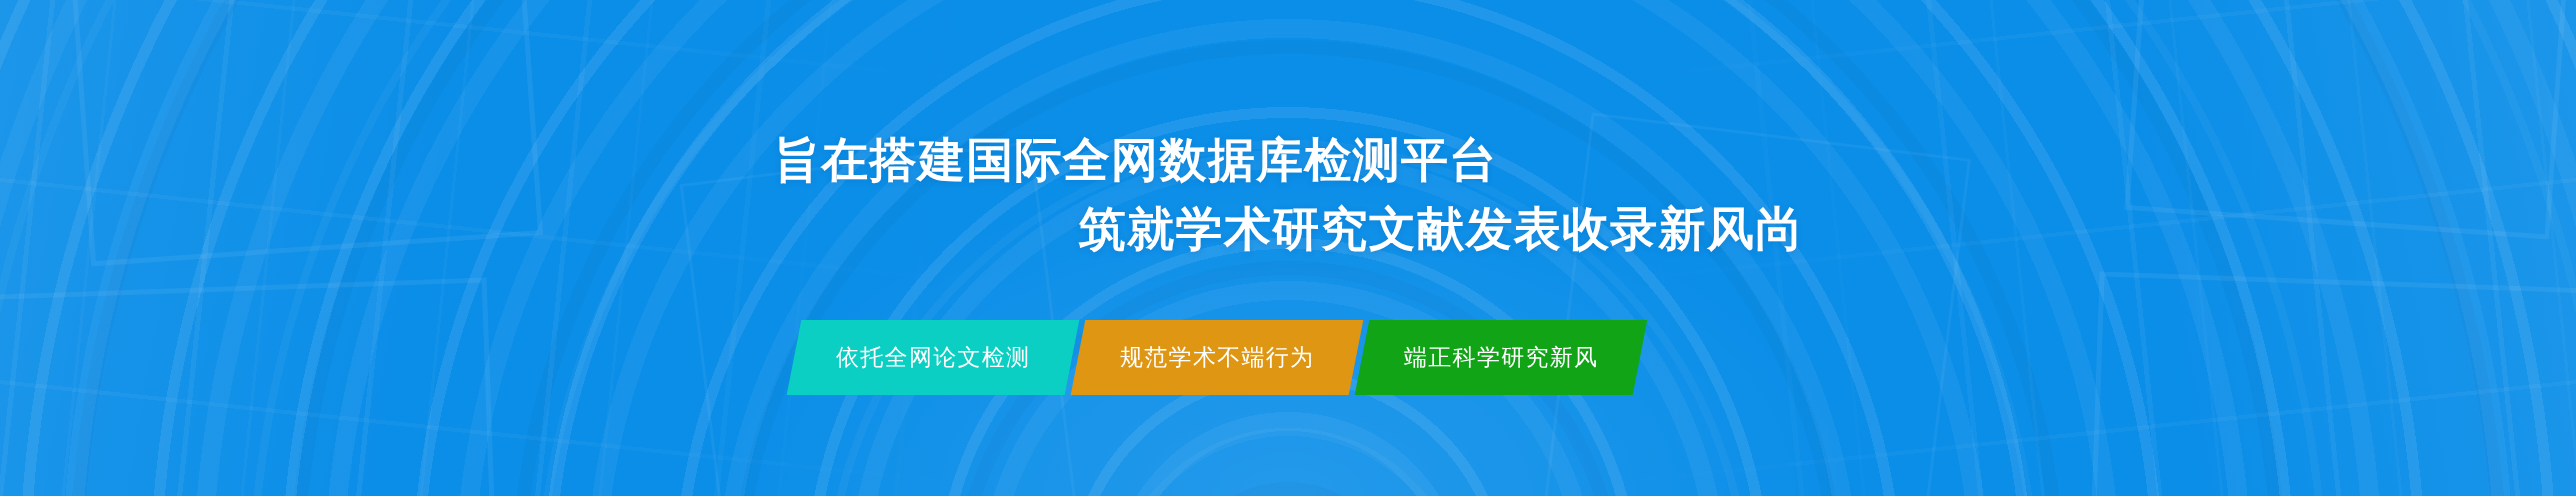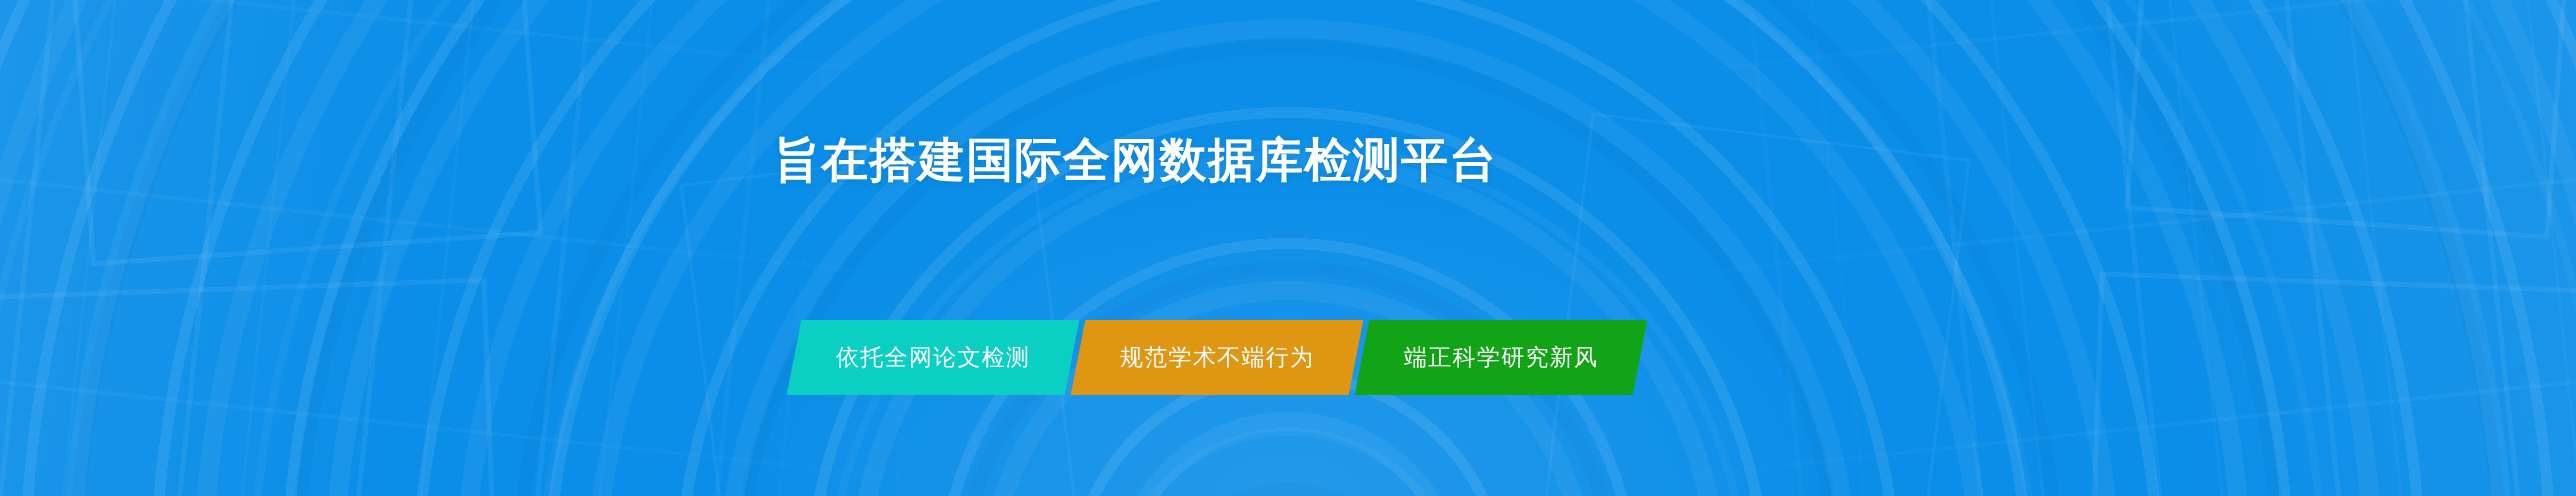--- a/index.html
+++ b/index.html
@@ -153,20 +153,21 @@
 
   <div class="frame" style="left:81px;  top:-27px; width:443px;  height:268px; transform:rotate(-4deg);"></div>
   <div class="frame thin" style="left:704px; top:161px; width:349px;  height:416px; transform:rotate(-7deg);"></div>
   <div class="frame" style="left:-121px; top:288px; width:604px;  height:349px; transform:rotate(-2deg);"></div>
   <div class="frame" style="left:2133px; top:-40px; width:416px;  height:255px; transform:rotate(4deg);"></div>
   <div class="frame thin" style="left:1563px; top:134px; width:376px;  height:443px; transform:rotate(7deg);"></div>
   <div class="frame" style="left:2093px; top:282px; width:604px;  height:362px; transform:rotate(2deg);"></div>
 
   <div id="headline">
     <div class="hl" id="hl1" style="color: rgb(255, 255, 255);">旨在搭建国际全网数据库检测平台</div>
+    <div class="hl" id="hl2" style="color: rgb(255, 255, 255);">筑就学术研究文献发表收录新风尚</div>
   </div>
 
   <div id="tags">
     <div class="tag" id="tag0" style="background: rgb(11, 207, 194);">
       <span class="tag-label" style="color: rgb(255, 255, 255);">依托全网论文检测</span>
     </div>
     <div class="tag" id="tag1" style="background: rgb(223, 150, 18);">
       <span class="tag-label" style="color: rgb(255, 255, 255);">规范学术不端行为</span>
     </div>
     <div class="tag" id="tag2" style="background: rgb(17, 164, 23);">

